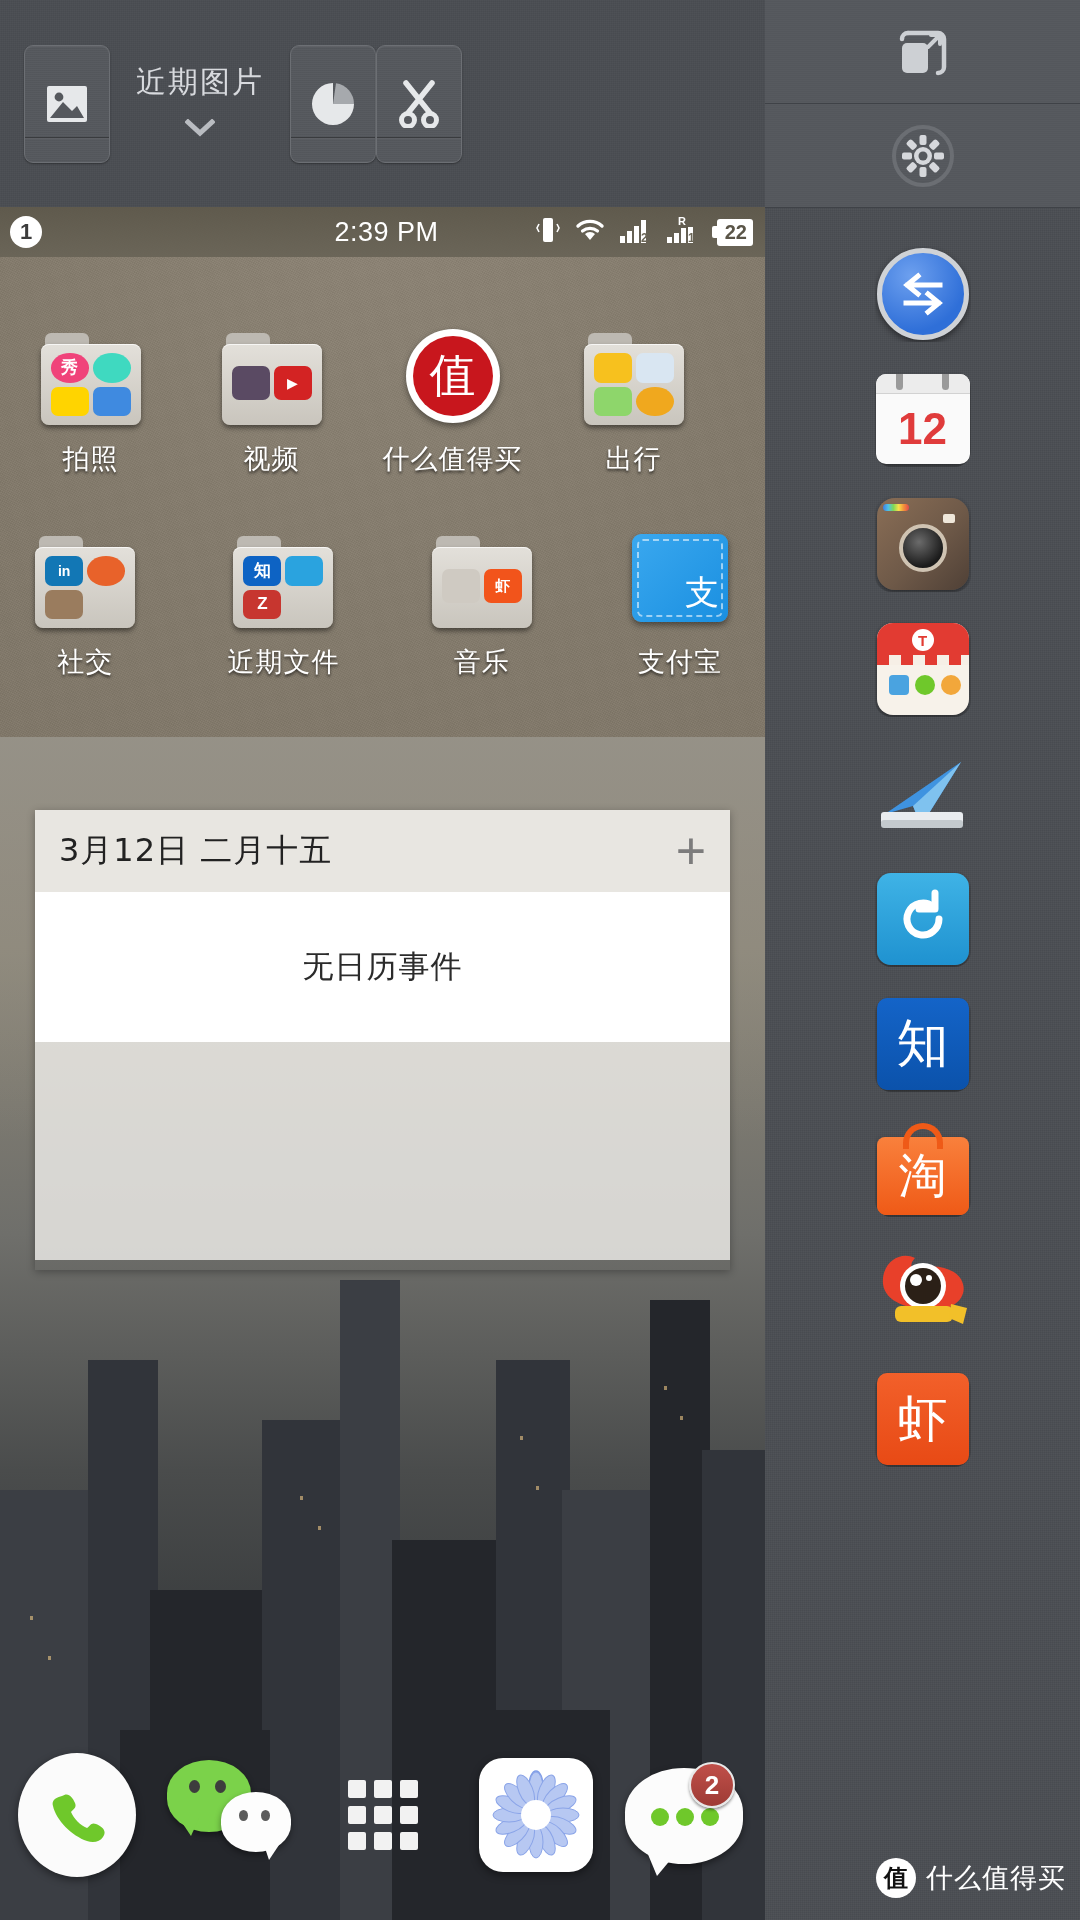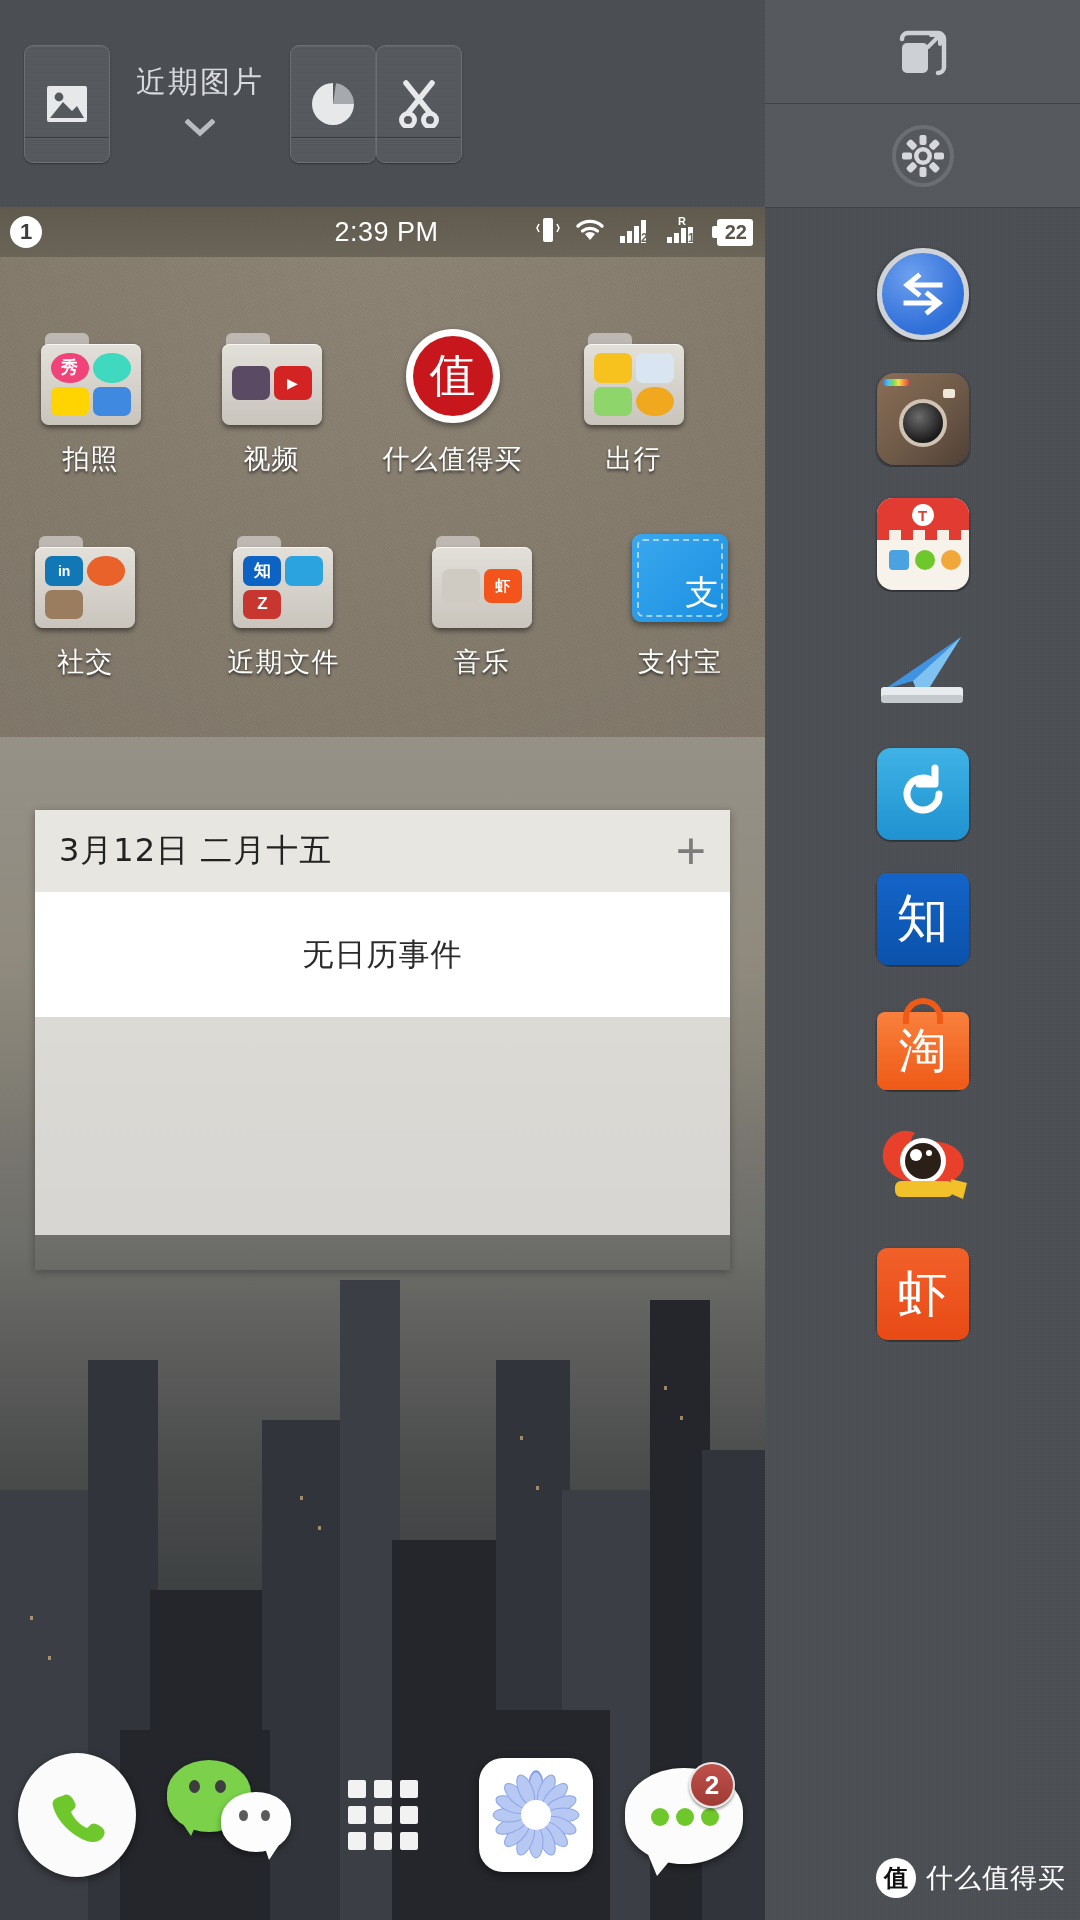--- a/index.html
+++ b/index.html
@@ -97,21 +97,21 @@
      font-size:17px; color:#fff; font-weight:bold; overflow:hidden; }
   .folder.two .body { grid-template-rows:1fr; align-content:center; padding:22px 10px; }
 
   
   #cal-widget { position:absolute; left:35px; top:603px; width:695px; height:460px;
      box-shadow:0 2px 8px rgba(0,0,0,.3); }
   #cal-head { height:82px; background:#e8e6e1; display:flex; align-items:center;
      padding:0 24px; }
   #cal-date { color:#222; font-size:32px; letter-spacing:1px; }
   #cal-plus { margin-left:auto; color:#7c7c7c; font-size:52px; line-height:1; font-weight:300; }
-  #cal-body { height:125px; background:#fff; display:flex; align-items:center; justify-content:center; }
+  #cal-body { height:150px; background:#fff; display:flex; align-items:center; justify-content:center; }
   #cal-empty { color:#2b2b2b; font-size:31px; letter-spacing:1px; }
   #cal-foot { height:218px; background:rgba(238,237,233,.82); }
 
   
   #dock { position:absolute; left:0; bottom:20px; width:765px; height:170px;
      display:flex; align-items:center; }
   .dock-cell { width:191px; display:flex; align-items:center; justify-content:center; position:relative; }
   .dock-badge { position:absolute; top:6px; right:30px; width:46px; height:46px; border-radius:50%;
      background:linear-gradient(180deg,#c0504a,#9e3b35); border:2px solid #e8e8e8;
      color:#fff; font-size:26px; font-weight:bold; display:flex; align-items:center; justify-content:center;
@@ -516,20 +516,30 @@
                     background:radial-gradient(circle at 35% 28%, #6da0ef, #2f6fd8 70%);
                     border:5px solid #cfd2d6; box-shadow:0 3px 6px rgba(0,0,0,.45);
                     display:flex;align-items:center;justify-content:center;">
           <svg width="54" height="46" viewBox="0 0 54 46">
             <path d="M44 14 H12 M22 5 L11 14 L22 23" stroke="#fff" stroke-width="5" fill="none" stroke-linecap="square"></path>
             <path d="M10 32 H42 M32 23 L43 32 L32 41" stroke="#fff" stroke-width="5" fill="none" stroke-linecap="square"></path>
           </svg>
         </div>
       </div>
 
+      <div class="sb-item">
+        <div style="position:relative;width:94px;height:90px;border-radius:10px;background:#fafafa;
+                    box-shadow:0 3px 6px rgba(0,0,0,.45);overflow:hidden;">
+          <div style="position:absolute;left:0;right:0;top:0;height:20px;background:#ececec;border-bottom:1px solid #d2d2d2;"></div>
+          <div style="position:absolute;left:20px;top:-6px;width:7px;height:22px;border-radius:4px;background:#9a9a9a;"></div>
+          <div style="position:absolute;left:66px;top:-6px;width:7px;height:22px;border-radius:4px;background:#9a9a9a;"></div>
+          <div style="position:absolute;left:0;right:0;top:20px;bottom:0;display:flex;align-items:center;justify-content:center;
+                      color:#e03b3b;font-size:44px;font-weight:bold;">12</div>
+        </div>
+      </div>
 
       <div class="sb-item">
         <div style="width:92px;height:92px;border-radius:18px;
                     background:linear-gradient(135deg,#8a6e56 0%, #6e5948 55%, #4f4036 100%);
                     box-shadow:0 3px 6px rgba(0,0,0,.45);position:relative;overflow:hidden;">
           <div style="position:absolute;left:6px;top:6px;width:26px;height:7px;border-radius:4px;
                       background:linear-gradient(90deg,#3f7fe0,#4fc0e8,#7ed957,#f7e04a,#f28f3b,#e0484d);"></div>
           <div style="position:absolute;left:22px;top:26px;width:48px;height:48px;border-radius:50%;
                       background:radial-gradient(circle at 40% 35%, #6b6b6b, #1b1b1b 70%);border:4px solid #cfc3b2;"></div>
           <div style="position:absolute;left:66px;top:16px;width:12px;height:9px;border-radius:2px;background:#efe7da;"></div>

